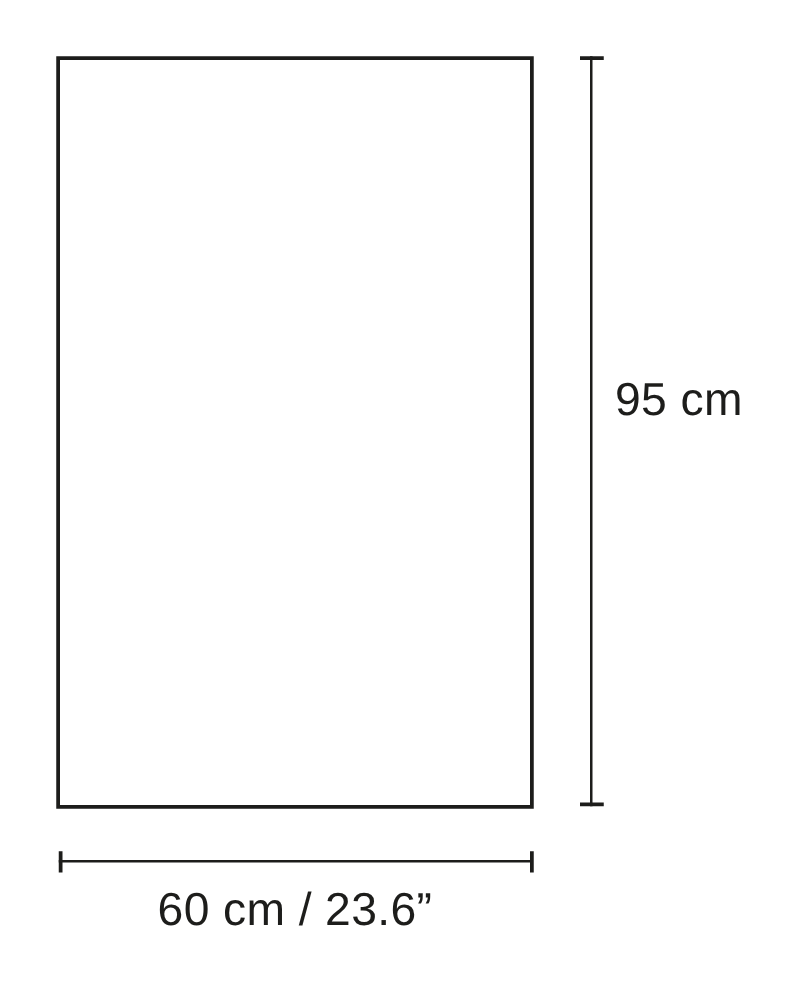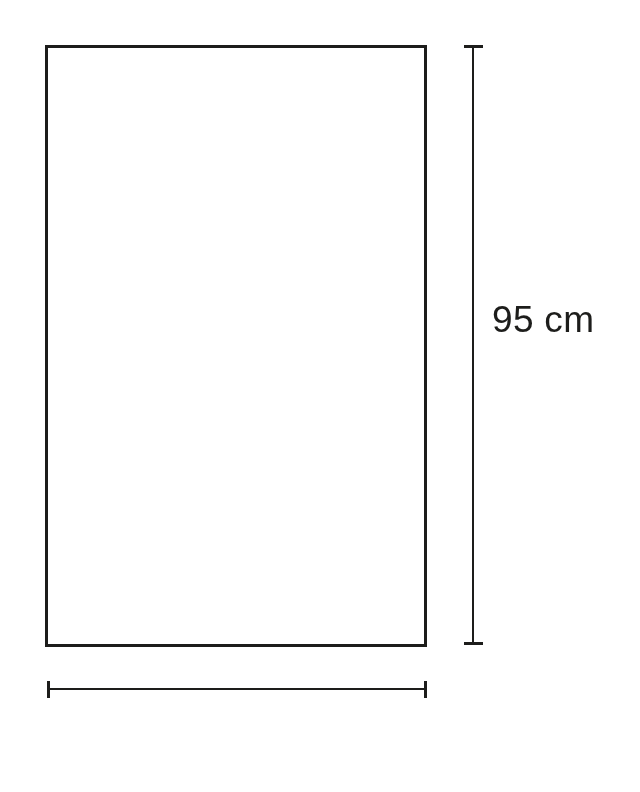--- a/index.html
+++ b/index.html
@@ -101,14 +101,15 @@
   <div class="vdim-tick bottom"></div>
 
   <div class="height-label">
     <span>95 cm</span>
   </div>
 
   <div class="hdim-tick left"></div>
   <div class="hdim-rule"></div>
   <div class="hdim-tick right"></div>
 
+  <div class="width-label">60 cm / 23.6”</div>
 
 </div>
 
 </body></html>

